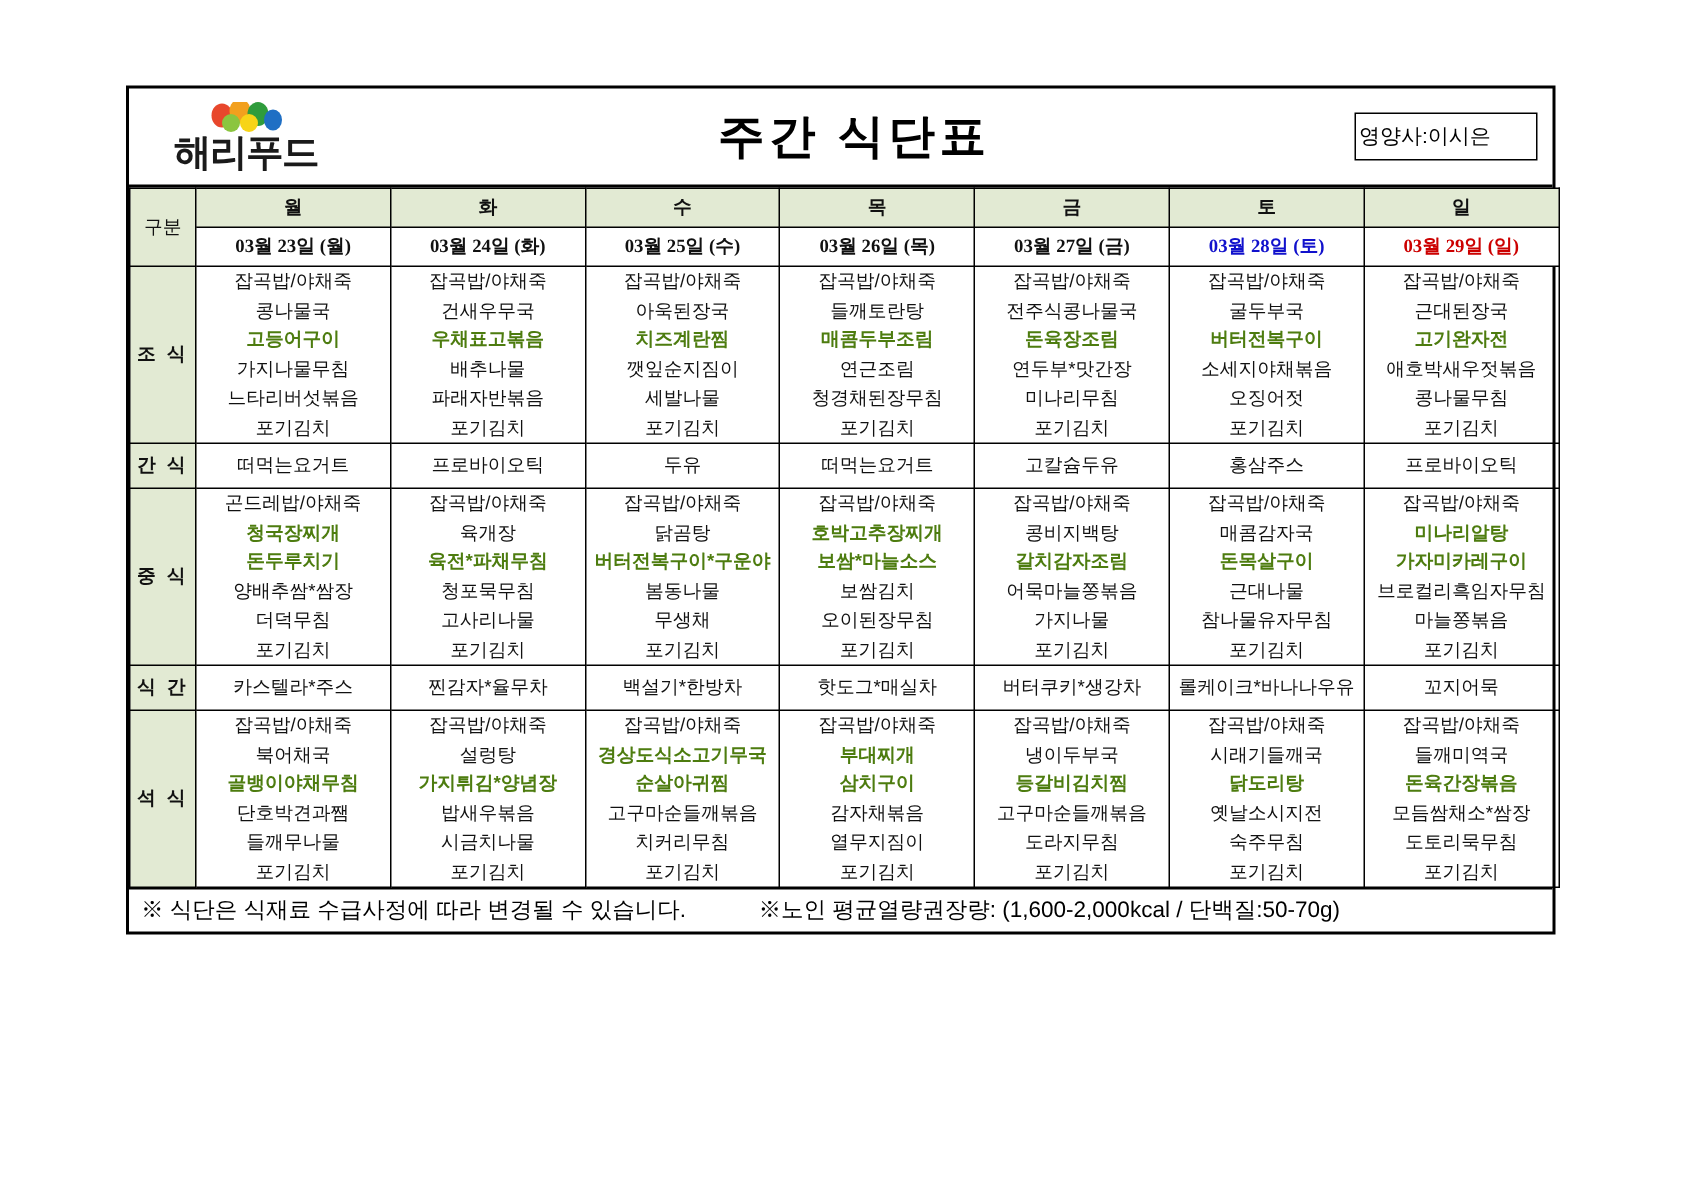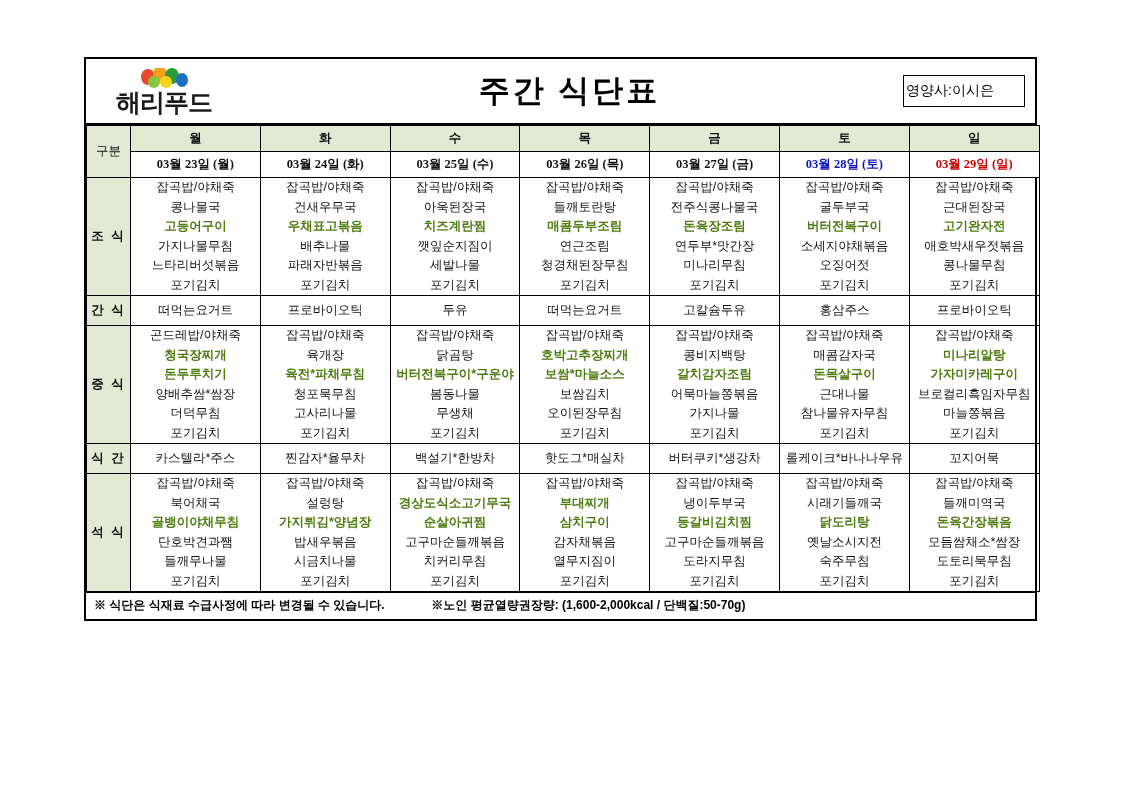--- a/index.html
+++ b/index.html
@@ -124,22 +124,22 @@
   }
   .meal-cell .line { display: block; white-space: nowrap; }
   .meal-cell .hl { font-weight: bold; color: #4d7c0f; }
   .snack-cell {
     height: 29px;
     padding: 2px 2px;
     line-height: 15px;
   }
   .footer-note {
     border-top: 1px solid #000;
-    font-size: 12px;
-    font-weight: bold;
+    font-size: 15px;
+    font-weight: normal;
     padding: 4px 8px 5px 8px;
     box-sizing: border-box;
   }
   .footer-note .gap { display: inline-block; width: 40px; }
 </style>
 </head>
 <body>
 
 <div id="page">
   <div class="sheet">

